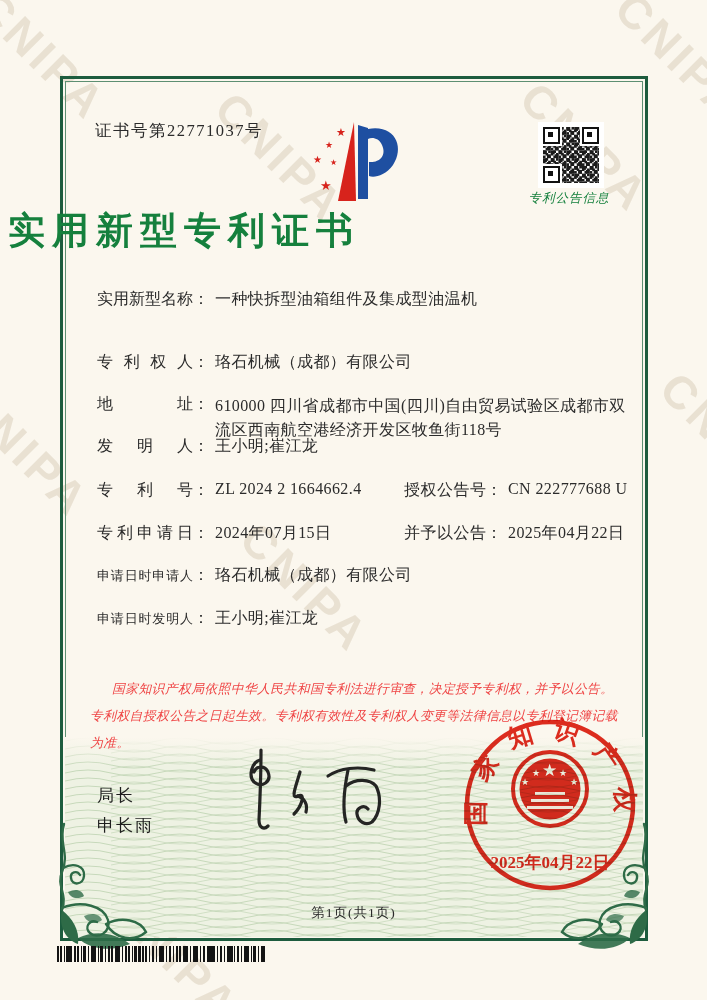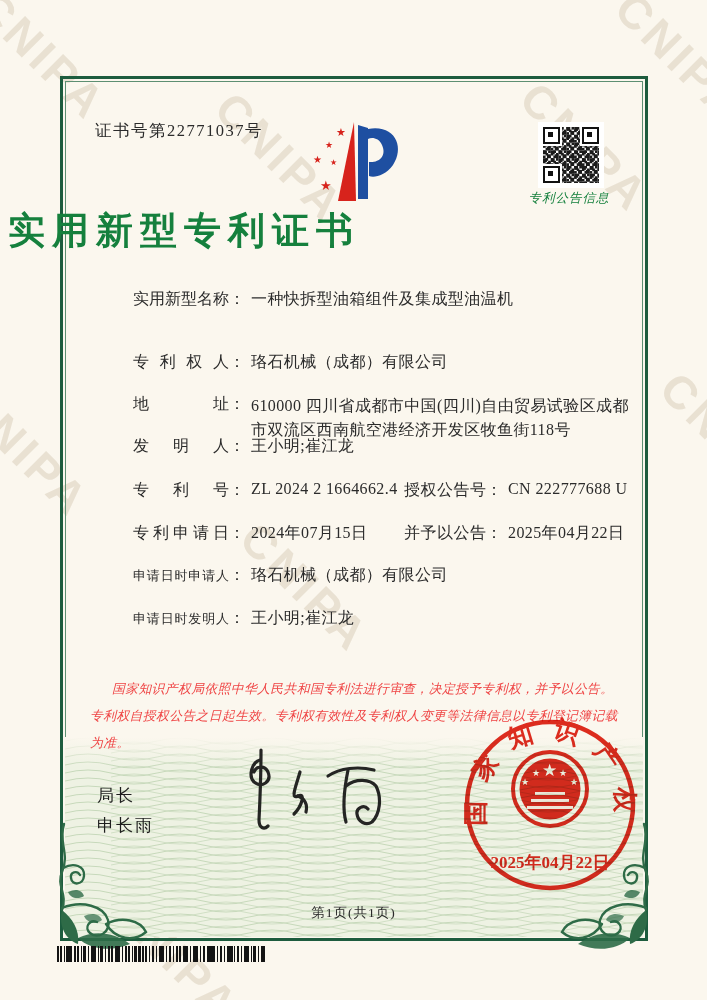--- a/index.html
+++ b/index.html
@@ -24,21 +24,21 @@
       background-size:5.2px 5.2px,7.8px 7.8px;}
   .finder{position:absolute;width:13px;height:13px;border:2.6px solid #111;background:#fff;box-shadow:0 0 0 2px #fff;}
   .finder .dot{position:absolute;left:2.6px;top:2.6px;width:5px;height:5px;background:#111;}
   .f-tl{left:5px;top:5px}.f-tr{right:5px;top:5px}.f-bl{left:5px;bottom:5px}
   .qr-label{position:absolute;left:520px;top:190px;width:98px;text-align:center;font-size:12.5px;
       font-style:italic;color:#15803d;letter-spacing:1px;}
   .title{position:absolute;left:8px;top:206px;width:707px;text-align:left;font-size:37px;
       font-weight:bold;letter-spacing:7px;color:#15803d;}
   
   .row{position:absolute;left:97px;width:545px;font-size:16px;display:flex;align-items:flex-start;}
-  .fl{display:inline-block;width:96px;text-align:justify;text-align-last:justify;flex:none;margin-left:36px;}
+  .fl{display:inline-block;width:96px;text-align:justify;text-align-last:justify;flex:none;}
   .fl.small{font-size:13px;padding-top:2px;}
   .colon{flex:none;margin-right:6px;}
   .fv{letter-spacing:0.4px;}
   .fv.wrap{width:418px;line-height:24px;}
   .rcol{position:absolute;left:307px;top:0;display:flex;}
   .flr{display:inline-block;width:82px;text-align:justify;text-align-last:justify;flex:none;}
   
   .legal{position:absolute;left:90px;top:676px;width:528px;font-size:12.8px;font-style:italic;
       font-weight:500;line-height:27px;letter-spacing:0.4px;color:#ef4444;}
   .legal .l1{padding-left:22px;}

